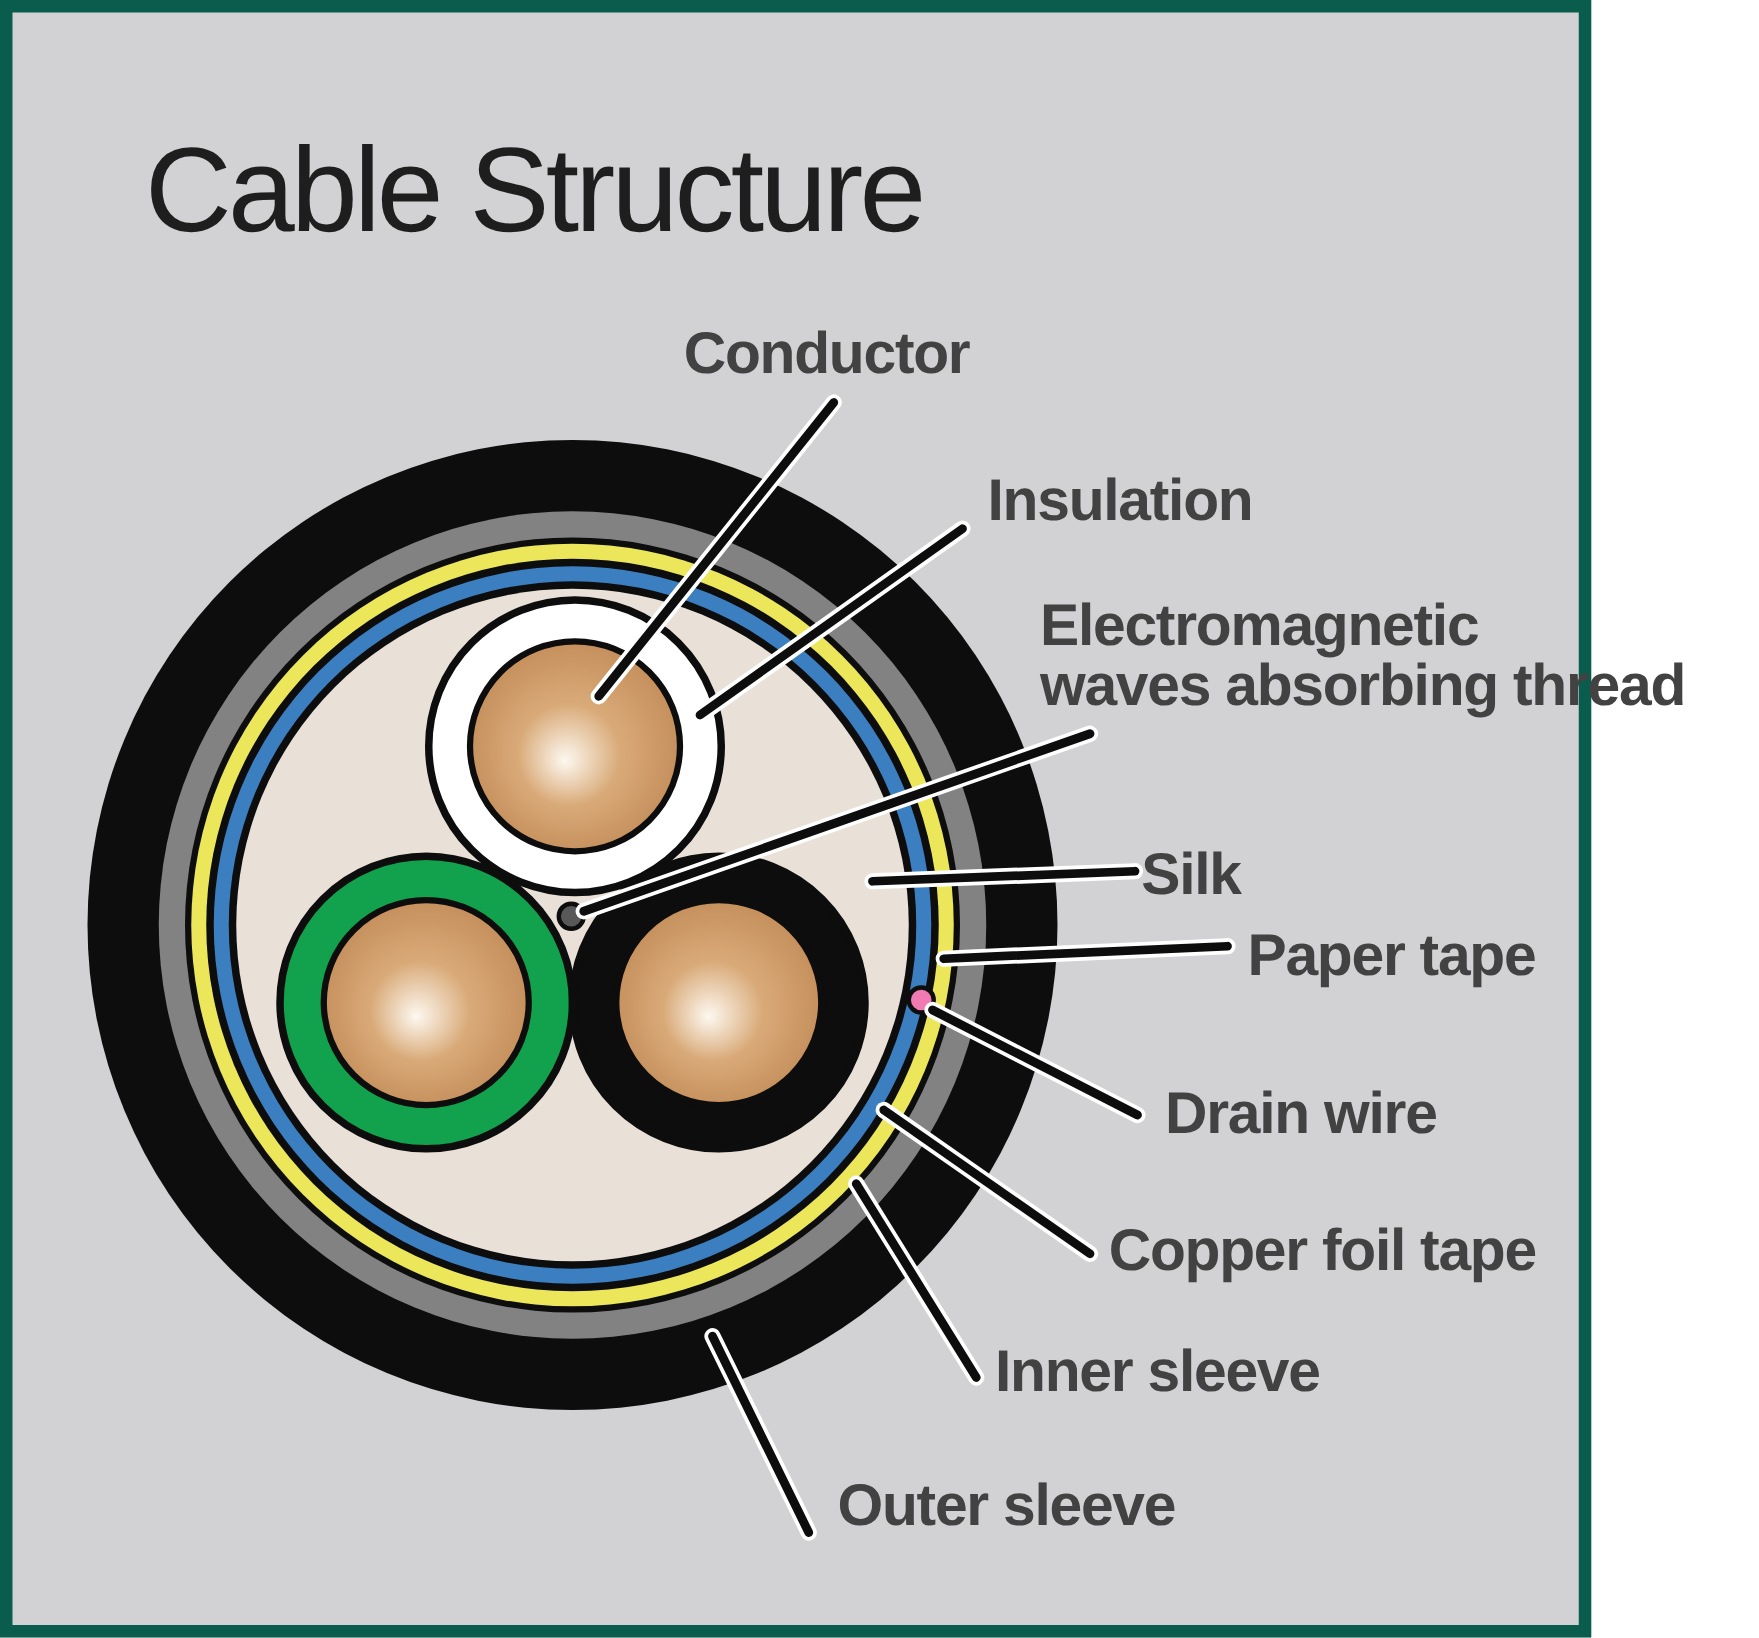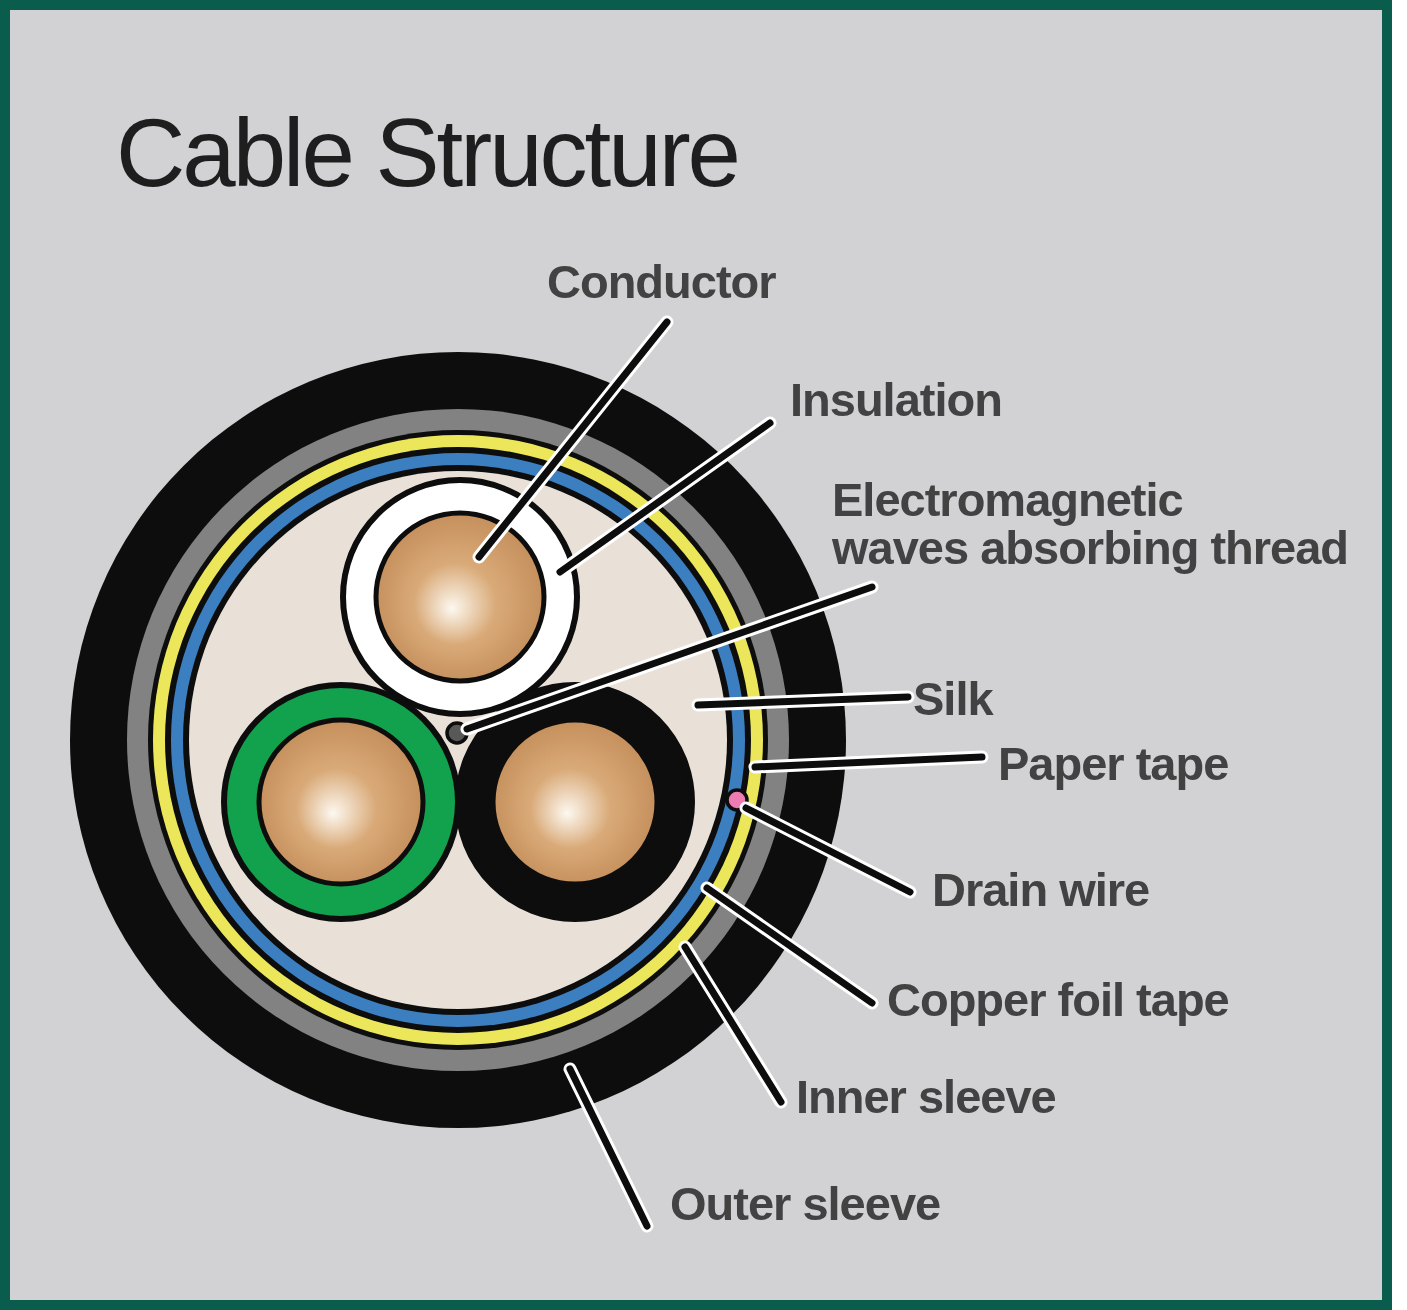--- a/index.html
+++ b/index.html
@@ -6,21 +6,21 @@
     margin: 0;
     padding: 0;
     width: 1407px;
     height: 1310px;
     font-family: "Liberation Sans", sans-serif;
     overflow: hidden;
   }
   .frame {
     position: absolute;
     inset: 0;
-    width: 1392px;
+    width: 1273px;
     height: 1310px;
     box-sizing: border-box;
     background: #d2d2d4;
     border: 10px solid #0a5c4c;
   }
   .title {
     position: absolute;
     left: 106px;
     top: 88px;
     font-size: 96px;

